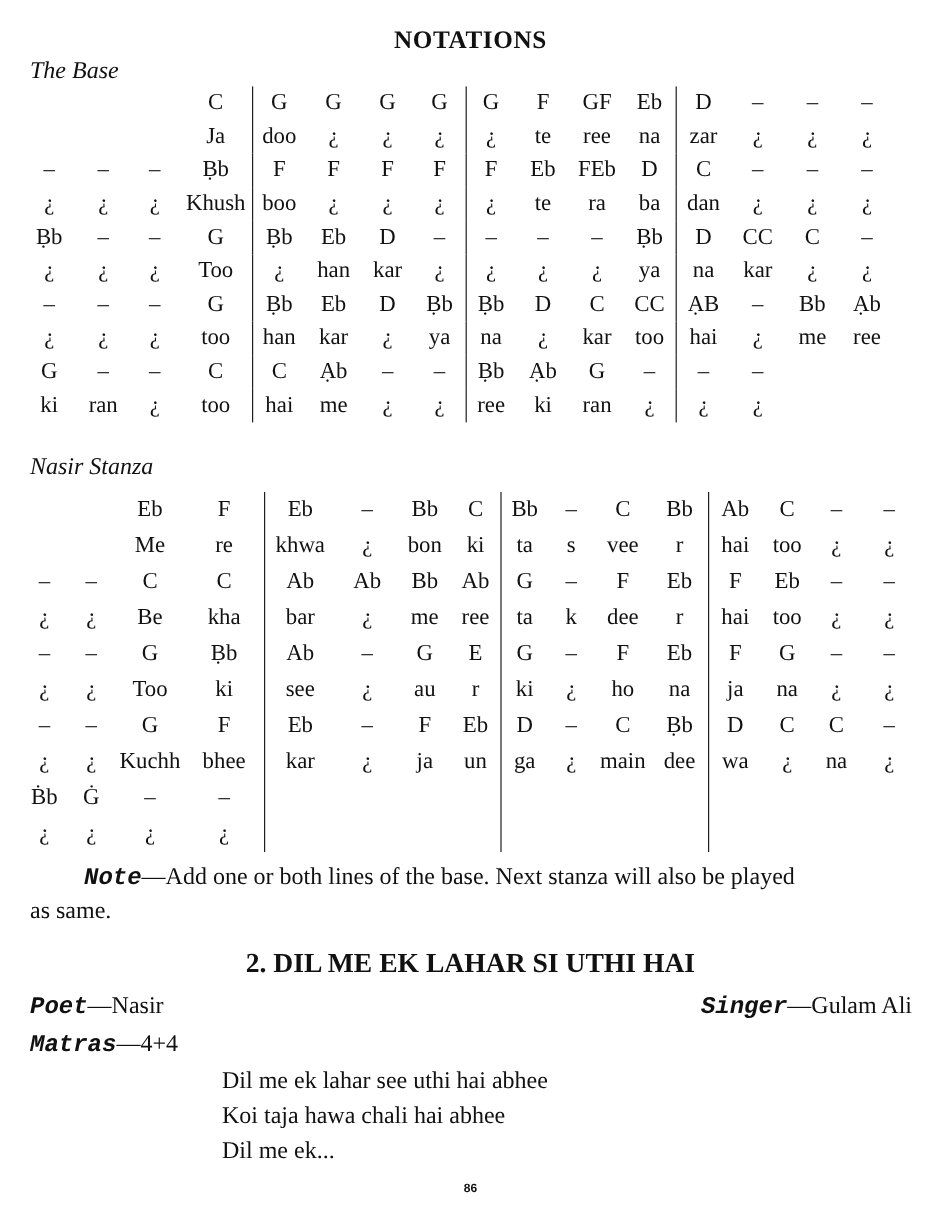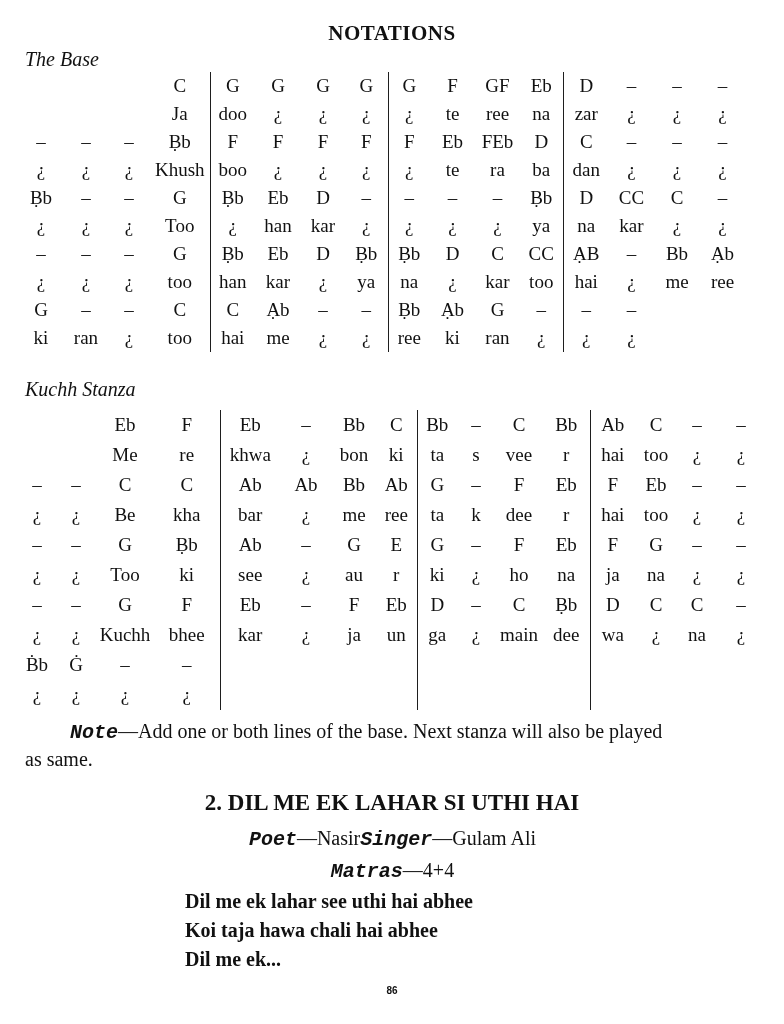--- a/index.html
+++ b/index.html
@@ -64,35 +64,34 @@
   .song-title {
     margin: 16px 0 0 0;
     font-size: 23px;
     line-height: 28px;
     font-weight: bold;
     text-align: center;
   }
   .meta-rows { margin-top: 6px; }
   .meta-row {
     display: flex;
-    justify-content: center;
+    justify-content: space-between;
     margin: 0 24px 0 25px;
     font-size: 20px;
     line-height: 30px;
   }
   .base-label-row {
     margin: 0 0 0 25px;
     font-size: 20px;
     line-height: 30px;
   }
   .lyrics {
     margin-left: 185px;
     font-size: 20px;
     line-height: 29px;
-    font-weight: bold;
   }
   .page-number {
     margin-top: 8px;
     text-align: center;
     font-family: "Liberation Sans", "DejaVu Sans", sans-serif;
     font-size: 10px;
     line-height: 17px;
     font-weight: bold;
   }
 </style>
@@ -301,21 +300,21 @@
           <td>ran</td>
           <td>¿</td>
           <td class="bar">¿</td>
           <td>¿</td>
           <td></td>
           <td></td>
         </tr>
       </tbody>
   </table>
 
-  <div class="section-heading stanza">Kuchh Stanza</div>
+  <div class="section-heading stanza">Nasir Stanza</div>
 
   <table class="notation stanza-tbl">
     <colgroup>
       <col style="width:38px">
         <col style="width:40px">
         <col style="width:58px">
         <col style="width:66px">
       <col style="width:60px">
         <col style="width:52px">
         <col style="width:44px">

